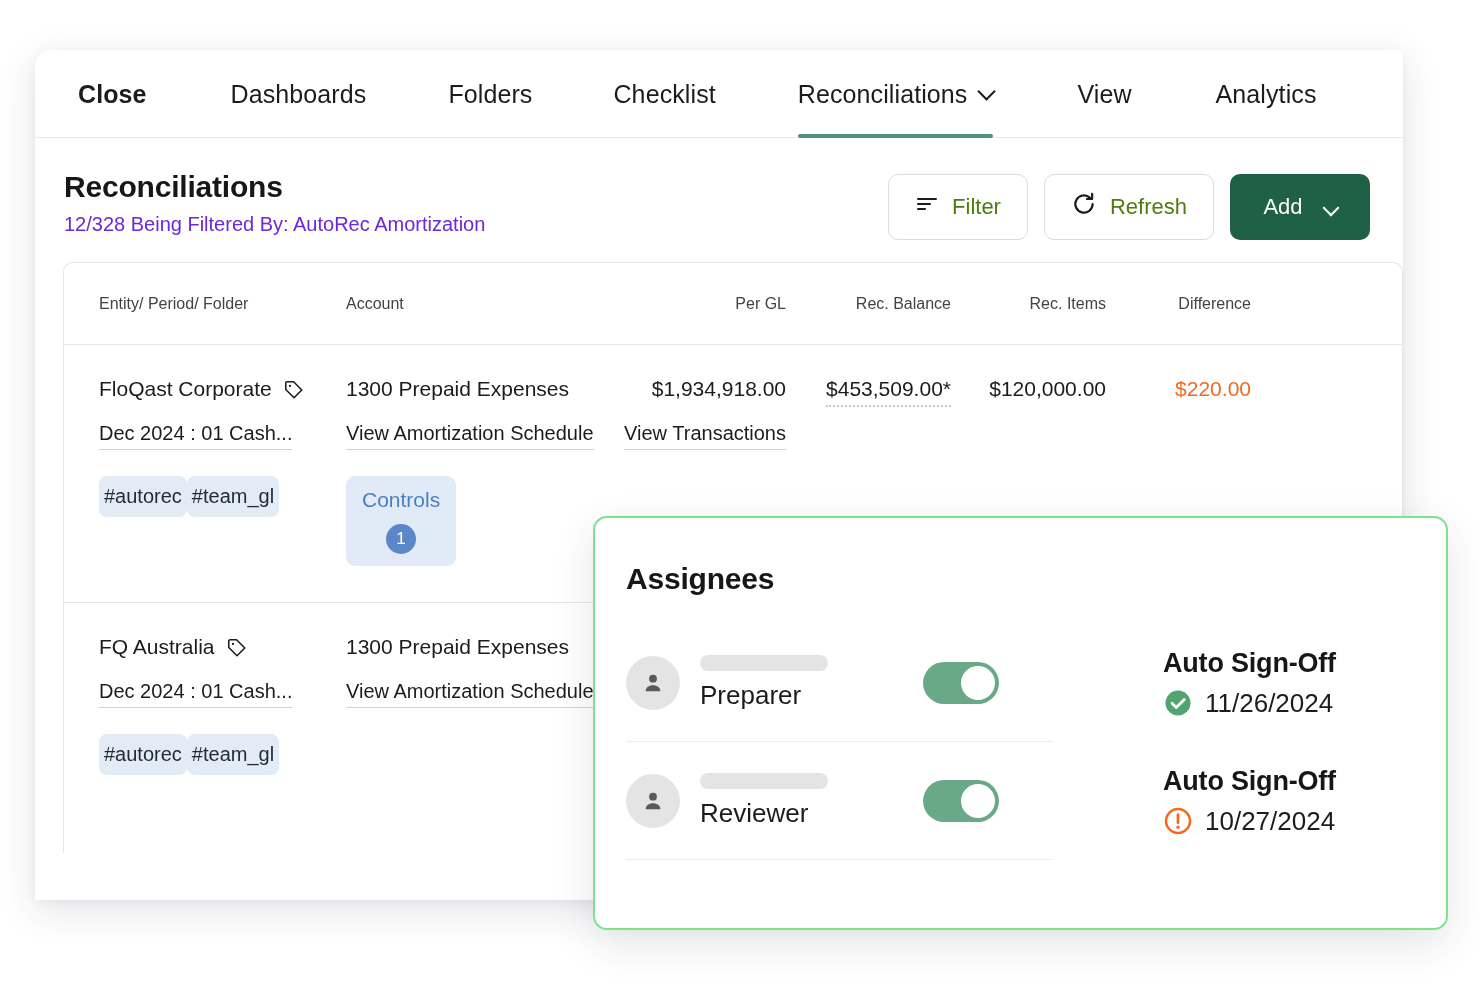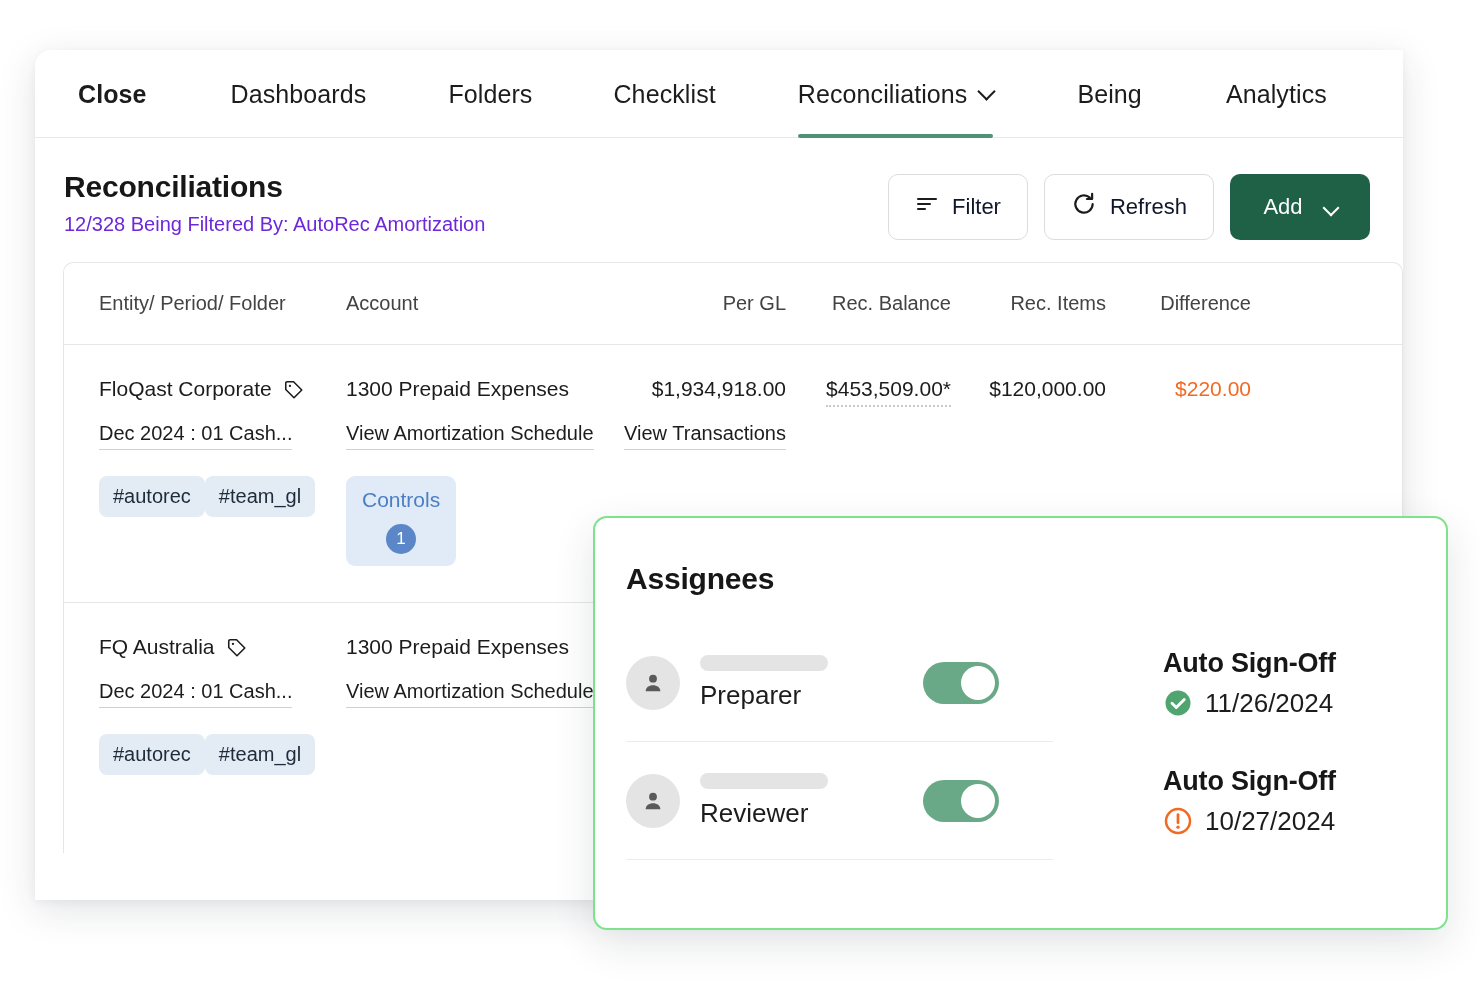--- a/index.html
+++ b/index.html
@@ -83,21 +83,21 @@
     gap: 13px;
     height: 66px;
     border-radius: 10px;
     font-size: 22px;
     cursor: pointer;
     white-space: nowrap;
   }
   .btn-outline {
     background: #fff;
     border: 1.5px solid #dcdcdc;
-    color: #0f172a;
+    color: #4d7c0f;
     padding: 0 26px;
   }
   .btn-primary {
     background: #1e6147;
     color: #ffffff;
     padding: 0 31px;
     border: none;
     min-width: 140px;
     gap: 22px;
   }
@@ -116,21 +116,21 @@
     border-bottom: none;
     overflow: hidden;
     background: #fff;
   }
   .t-row { display: flex; align-items: flex-start; }
   .t-head {
     height: 82px;
     border-bottom: 1.5px solid #e6e6e6;
     align-items: center;
   }
-  .th { font-size: 20px; color: #434343; }
+  .th { font-size: 16px; color: #434343; }
   .c-entity { width: 282px; padding-left: 35px; }
   .c-account { width: 270px; }
   .c-pergl   { width: 170px; text-align: right; }
   .c-recbal  { width: 165px; text-align: right; }
   .c-recitem { width: 155px; text-align: right; }
   .c-diff    { width: 145px; text-align: right; }
 
   .t-body-row {
     padding: 32px 0 36px 0;
     border-bottom: 1.5px solid #e6e6e6;
@@ -155,21 +155,21 @@
   .num-dotted { border-bottom: 2px dotted #c9c9c9; padding-bottom: 4px; display:inline-block;}
   .num-warn { color: #f26a21; }
 
   .tags { margin-top: 26px; }
   .tag {
     display: inline-block;
     background: #e3ebf4;
     color: #1d2b3a;
     font-size: 20px;
     border-radius: 8px;
-    padding: 9px 14px;
+    padding: 9px 5px;
     margin-bottom: 12px;
   }
   .chip-controls {
     display: inline-flex; align-items: center; gap: 12px;
     background: #e1eaf7;
     color: #4b7fc4;
     font-size: 21px;
     border-radius: 9px;
     padding: 12px 16px;
     margin-top: 26px;
@@ -265,21 +265,21 @@
           </div>
           <div class="nav-item" style="margin-left: 81px;">
             <span>Checklist</span>
           </div>
           <div class="nav-item" style="margin-left: 82px;">
             <span>Reconciliations</span>
             <span class="chev"></span>
             <div class="underline" style="background: rgb(78, 146, 119);"></div>
           </div>
           <div class="nav-item" style="margin-left: 84px;">
-            <span>Being</span>
+            <span>View</span>
           </div>
           <div class="nav-item" style="margin-left: 84px;">
             <span>Analytics</span>
           </div>
         </div>
     </div>
 
     <div class="page-head">
       <div class="page-title">Reconciliations</div>
       <div class="page-sub">12/328 Being Filtered By: AutoRec Amortization</div>

